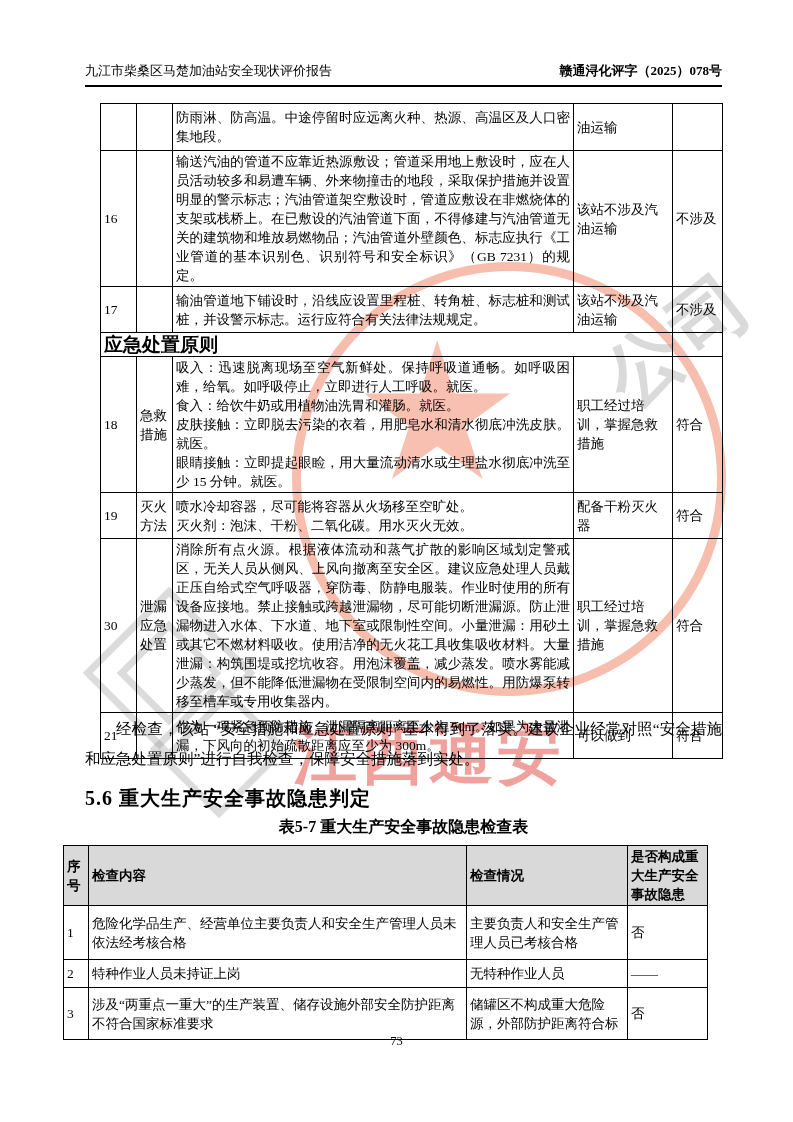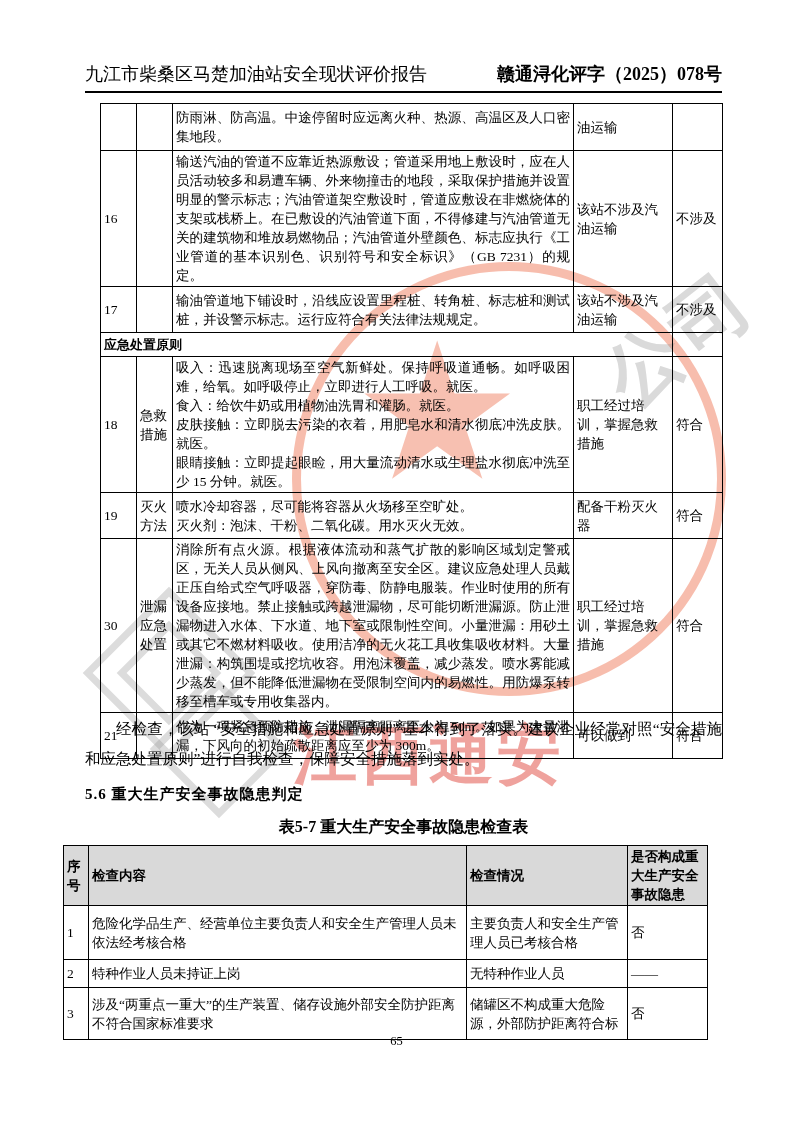--- a/index.html
+++ b/index.html
@@ -46,46 +46,46 @@
     transform:rotate(45deg);
   }
   .wm-d1{left:108px;top:612px;width:108px;height:108px;}
   .wm-d2{left:170px;top:700px;width:84px;height:84px;}
   .wm-d3{left:132px;top:636px;width:60px;height:60px;}
   
   .content{position:absolute;inset:0;z-index:1;}
   .header{
     position:absolute;left:85px;top:62px;width:637px;
     display:flex;justify-content:space-between;align-items:flex-end;
-    font-size:18px;border-bottom:2px solid #000;padding-bottom:5px;
+    font-size:13px;border-bottom:2px solid #000;padding-bottom:5px;
   }
   .header .doc-no{font-weight:bold;}
   table{border-collapse:collapse;table-layout:fixed;}
   td,th{
     border:1.5px solid #000;
     font-size:13.5px;line-height:19px;
     padding:1px 3px;vertical-align:middle;
     text-align:left;overflow:hidden;
   }
   .t1{position:absolute;left:100px;top:103px;width:622px;}
   .t1 .no{font-weight:normal;}
   .t1 .cont{text-align:justify;white-space:pre-line;}
-  .t1 .sec{font-weight:bold;font-size:13px;}
+  .t1 .sec{font-weight:bold;font-size:19px;}
   .t2{position:absolute;left:63px;top:845px;width:644px;}
   .t2 th{background:#d9d9d9;font-weight:bold;}
   .h47{height:47px}.h108{height:108px}.h46{height:46px}.h24{height:24px}
   .h118{height:118px}.h172{height:172px}
   .g57{height:57px}.g54{height:54px}.g28{height:28px}.g52{height:52px}
   .para{
     position:absolute;left:85px;top:714px;width:637px;
     font-size:15.5px;line-height:30px;text-indent:2em;text-align:justify;
   }
   .sec-heading{
     position:absolute;left:85px;top:785px;
-    font-size:15px;font-weight:bold;letter-spacing:1px;
+    font-size:20px;font-weight:bold;letter-spacing:1px;
   }
   .t2-title{
     position:absolute;left:85px;top:817px;width:637px;
     text-align:center;font-size:16px;font-weight:bold;
   }
   .footer{
     position:absolute;left:0;top:1034px;width:793px;
     text-align:center;font-size:12.5px;
   }
 </style>
@@ -212,16 +212,16 @@
       </tr>
       <tr class="g52">
         <td>3</td>
         <td>涉及“两重点一重大”的生产装置、储存设施外部安全防护距离不符合国家标准要求</td>
         <td>储罐区不构成重大危险源，外部防护距离符合标</td>
         <td>否</td>
       </tr>
     </tbody>
       </table>
 
-    <div class="footer">65</div>
+    <div class="footer">73</div>
 
   </div>
 </div>
 
 </body></html>

